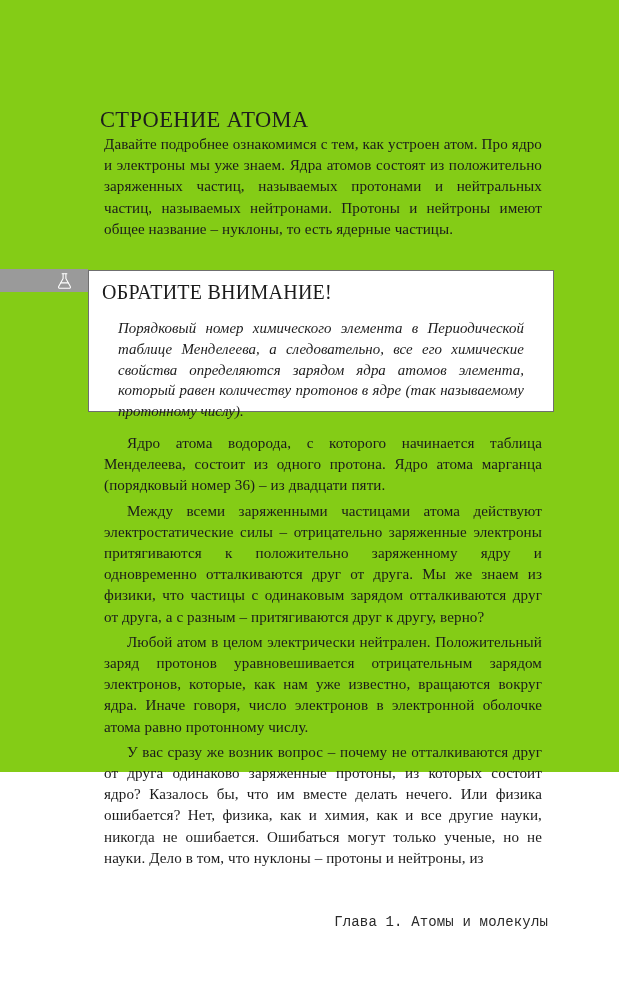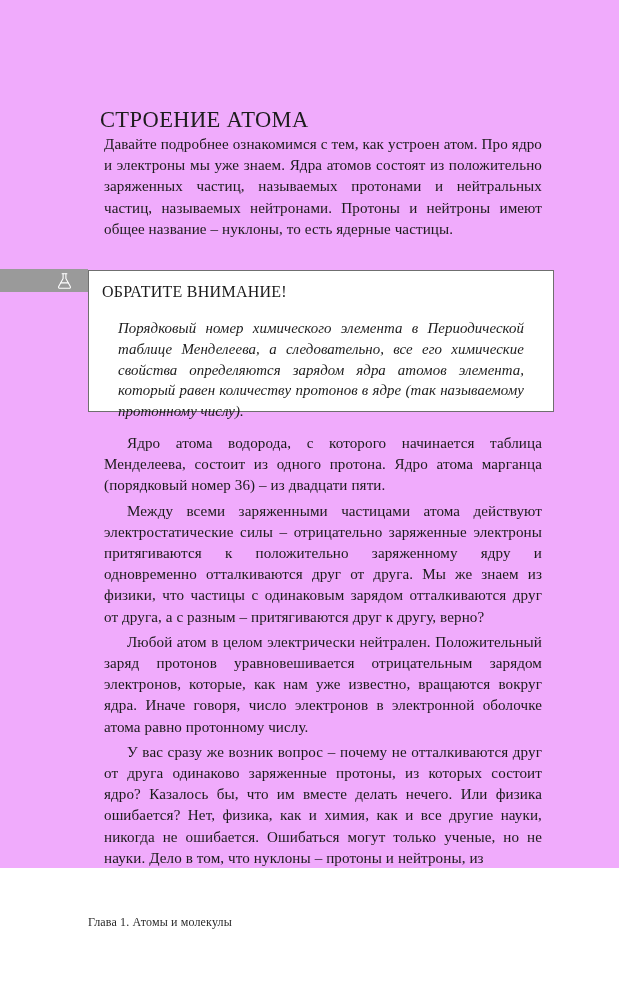--- a/index.html
+++ b/index.html
@@ -15,22 +15,22 @@
     overflow: hidden;
     font-family: "Liberation Serif", "DejaVu Serif", serif;
     color: #1b1b1b;
     -webkit-font-smoothing: antialiased;
   }
 
   .page {
     position: absolute;
     inset: 0;
     width: 619px;
-    height: 868px;
-    background: #f0abfc;
+    height: 772px;
+    background: #84cc16;
   }
 
   .page-title {
     position: absolute;
     left: 100px;
     top: 93px;
     width: 446px;
     font-family: "Liberation Serif", "DejaVu Serif", serif;
     font-size: 22.5px;
     font-weight: 400;
@@ -99,21 +99,21 @@
     border: 1px solid #6f6f6f;
     box-sizing: border-box;
     background: #ffffff;
   }
 
   .callout-inner {
     padding: 11px 13px 0 13px;
   }
 
   .callout-heading {
-    font-size: 16px;
+    font-size: 20px;
     line-height: 20px;
     font-weight: 400;
     letter-spacing: 0.25px;
     color: #1b1b1b;
     margin: 0 0 16px 0;
   }
 
   .callout-body {
     margin: 16px;
     font-size: 14.9px;
@@ -136,25 +136,26 @@
   .after-callout p + p {
     margin-top: 0;
   }
 
   
   .footer {
     position: absolute;
     left: 88px;
     top: 915px;
     width: 460px;
-    font-family: Liberation Serif, serif;
-    font-size: 12px;
+    font-family: Liberation Mono, monospace;
+    font-size: 14px;
     line-height: 14px;
     color: #2a2a2a;
     letter-spacing: 0.15px;
+    text-align: right;
   }
 </style>
 </head>
 <body>
 
 <div class="page">
 
   <h1 class="page-title">СТРОЕНИЕ АТОМА</h1>
 
   <div class="intro-block">

